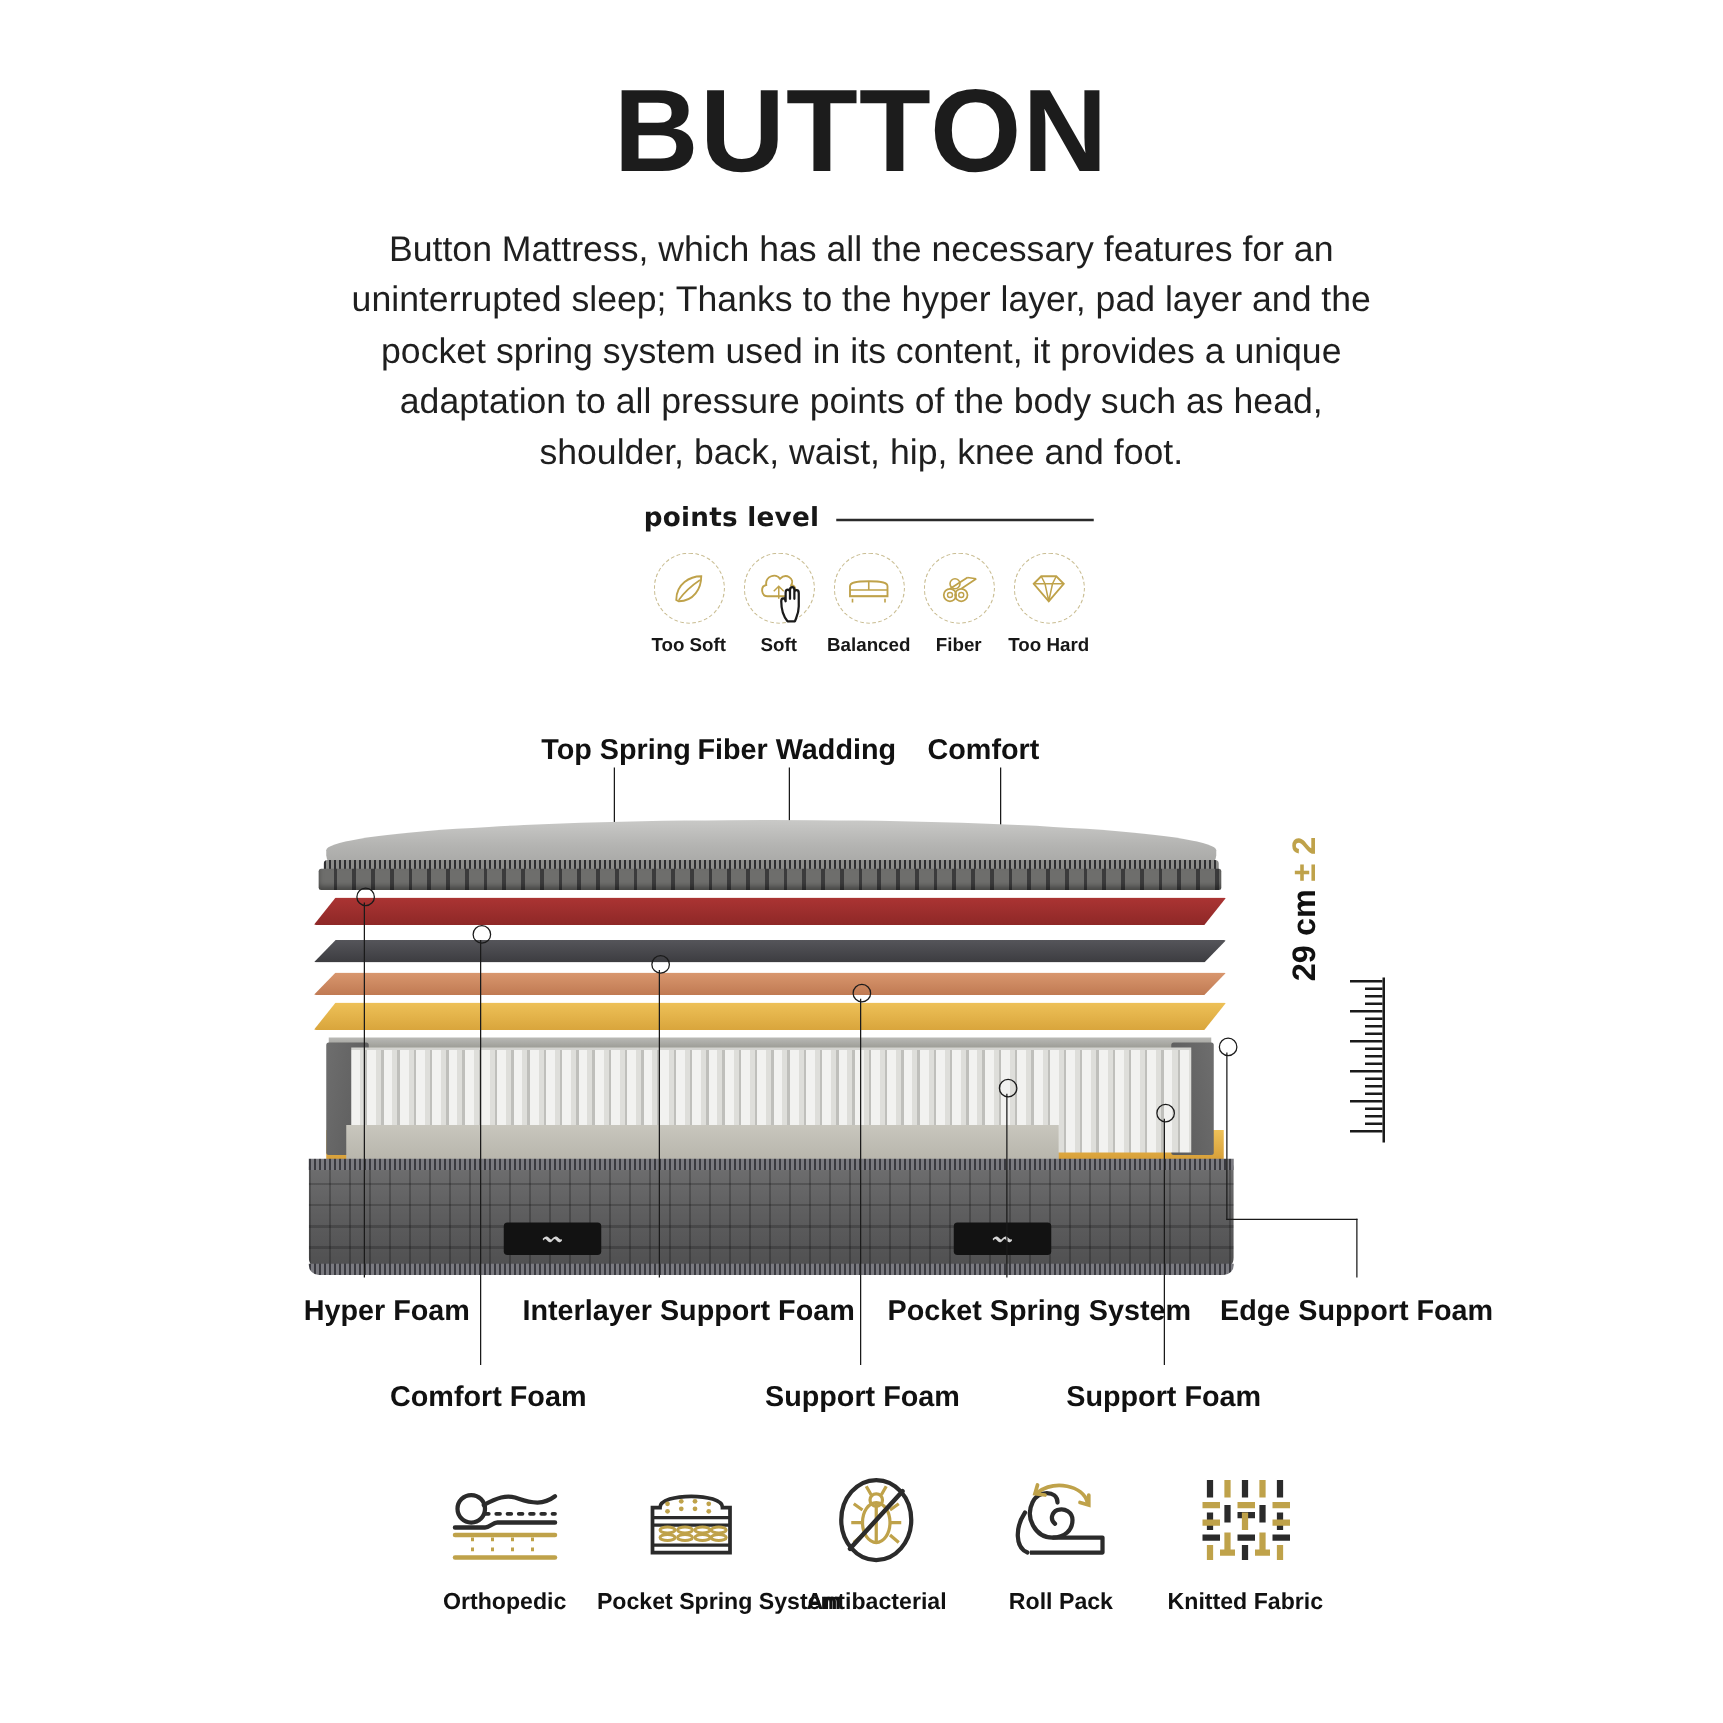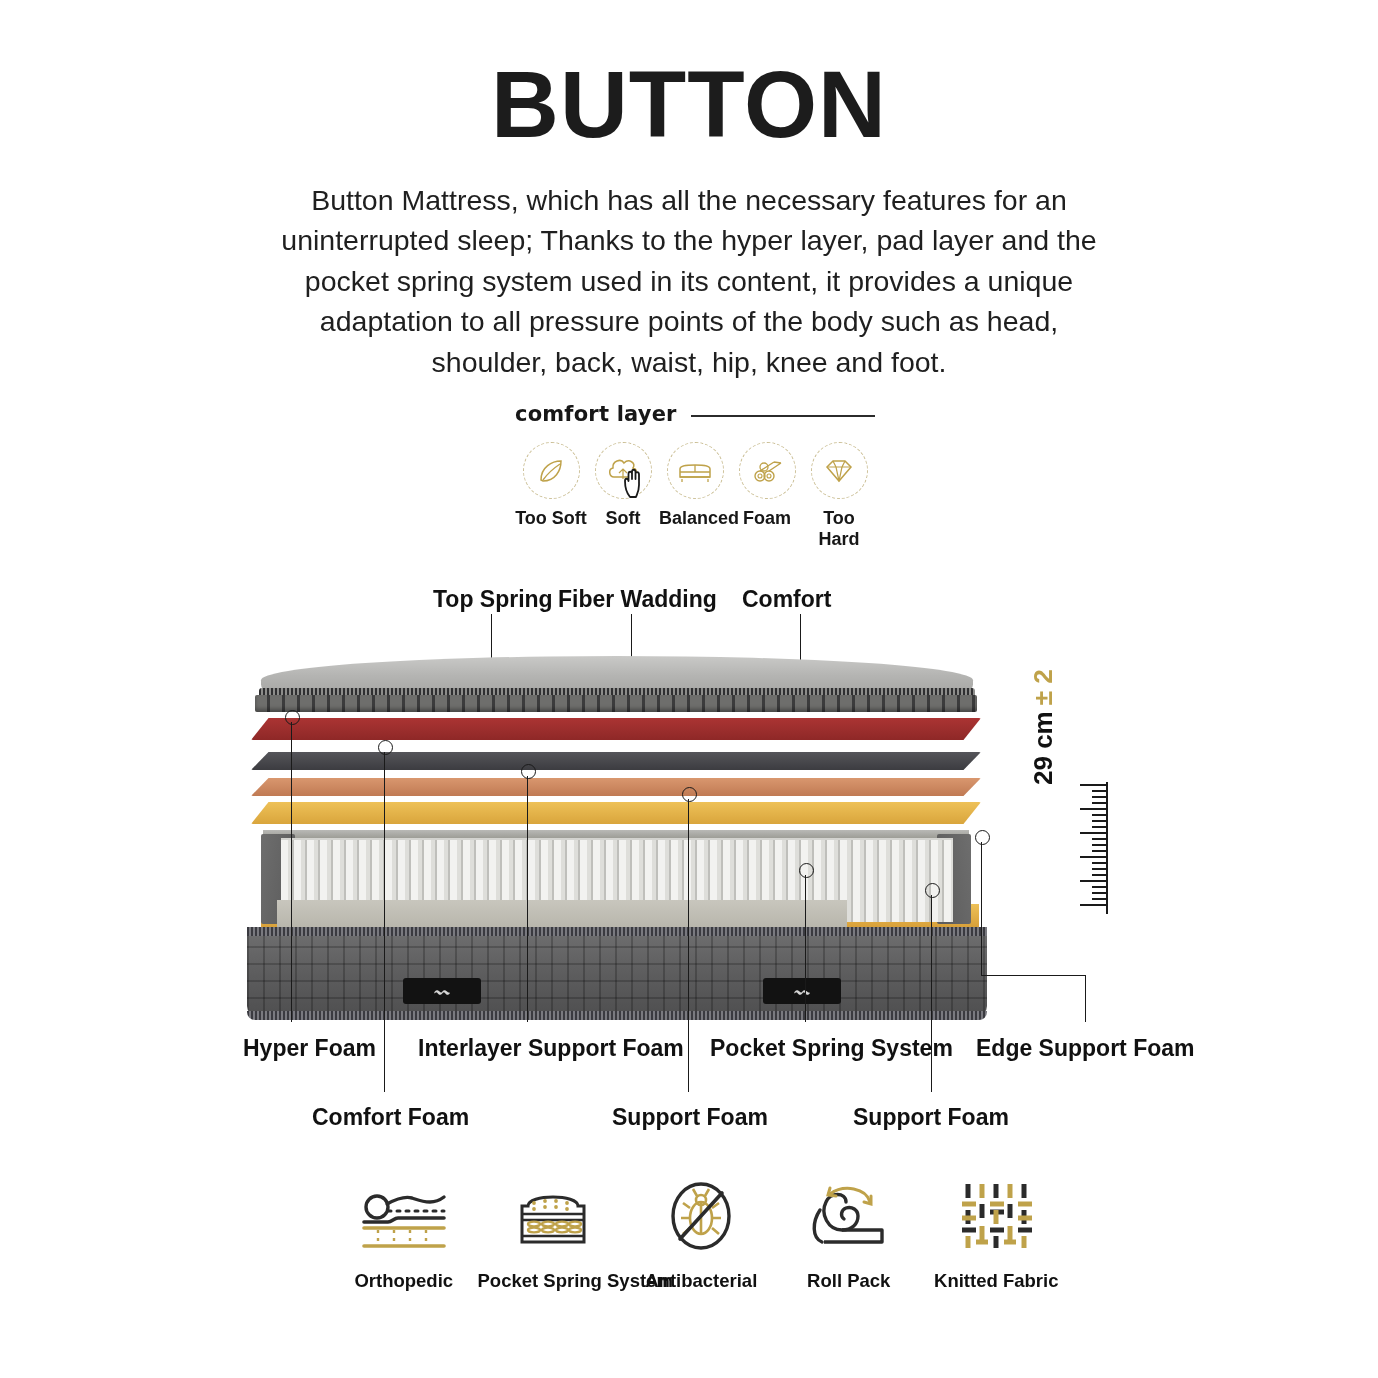--- a/index.html
+++ b/index.html
@@ -32,21 +32,21 @@
     letter-spacing:.2px;
   }
   .comfort-rule{flex:1;height:2px;background:#2b2b2b;margin-top:4px;}
   .comfort-items{display:flex;gap:0;margin-top:16px;}
   .c-item{width:72px;text-align:center;position:relative;}
   .c-circle{
     width:55px;height:55px;border-radius:50%;margin:0 auto;
     border:1.6px dashed #cbbf95;display:flex;align-items:center;justify-content:center;
     background:#fff;position:relative;
   }
-  .c-label{margin-top:9px;font-size:18px;font-weight:600;color:#171717;}
+  .c-label{margin-top:9px;font-size:15px;font-weight:600;color:#171717;}
   .hand{position:absolute;left:26px;top:22px;width:26px;height:34px;z-index:5;}
 
   
   .mattress{position:absolute;left:243px;top:648px;width:745px;height:352px;}
 
   .layer{position:absolute;}
 
   
   .top-pad{
     left:18px;top:8px;width:712px;height:36px;
@@ -150,21 +150,21 @@
 <body>
 
 <div class="stage">
 
   <div class="title">BUTTON</div>
 
   <div class="desc">Button Mattress, which has all the necessary features for an uninterrupted sleep; Thanks to the hyper layer, pad layer and the pocket spring system used in its content, it provides a unique adaptation to all pressure points of the body such as head, shoulder, back, waist, hip, knee and foot.</div>
 
   <div class="comfort-wrap">
     <div class="comfort-head">
-      <div class="comfort-title">comfort layer</div>
+      <div class="comfort-title">points level</div>
       <div class="comfort-rule"></div>
     </div>
     <div class="comfort-items">
 
       <div class="c-item">
         <div class="c-circle">
           <svg width="34" height="34" viewBox="0 0 34 34">
             <path d="M7 26 C7 13 18 7 27 7 C27 17 21 27 9 27 Z" fill="none" stroke="#bfa24a" stroke-width="1.5"></path>
             <path d="M9 26 C14 19 20 14 26 10" fill="none" stroke="#bfa24a" stroke-width="1.3"></path>
           </svg>
@@ -201,21 +201,21 @@
         <div class="c-circle">
           <svg width="34" height="30" viewBox="0 0 34 30">
             <circle cx="10" cy="20" r="5" fill="none" stroke="#bfa24a" stroke-width="1.4"></circle>
             <circle cx="10" cy="20" r="2" fill="none" stroke="#bfa24a" stroke-width="1.1"></circle>
             <circle cx="19" cy="20" r="5" fill="none" stroke="#bfa24a" stroke-width="1.4"></circle>
             <circle cx="19" cy="20" r="2" fill="none" stroke="#bfa24a" stroke-width="1.1"></circle>
             <path d="M10 15 L24 6 M19 15 L31 7 M24 6 L31 7" fill="none" stroke="#bfa24a" stroke-width="1.4"></path>
             <circle cx="14" cy="11" r="4" fill="none" stroke="#bfa24a" stroke-width="1.3"></circle>
           </svg>
         </div>
-        <div class="c-label">Foam</div>
+        <div class="c-label">Fiber</div>
       </div>
 
       <div class="c-item">
         <div class="c-circle">
           <svg width="34" height="30" viewBox="0 0 34 30">
             <path d="M5 11 L11 5 L23 5 L29 11 L17 25 Z" fill="none" stroke="#bfa24a" stroke-width="1.5"></path>
             <path d="M5 11 L29 11 M11 5 L14 11 L17 25 L20 11 L23 5" fill="none" stroke="#bfa24a" stroke-width="1.2"></path>
           </svg>
         </div>
         <div class="c-label">Too Hard</div>

